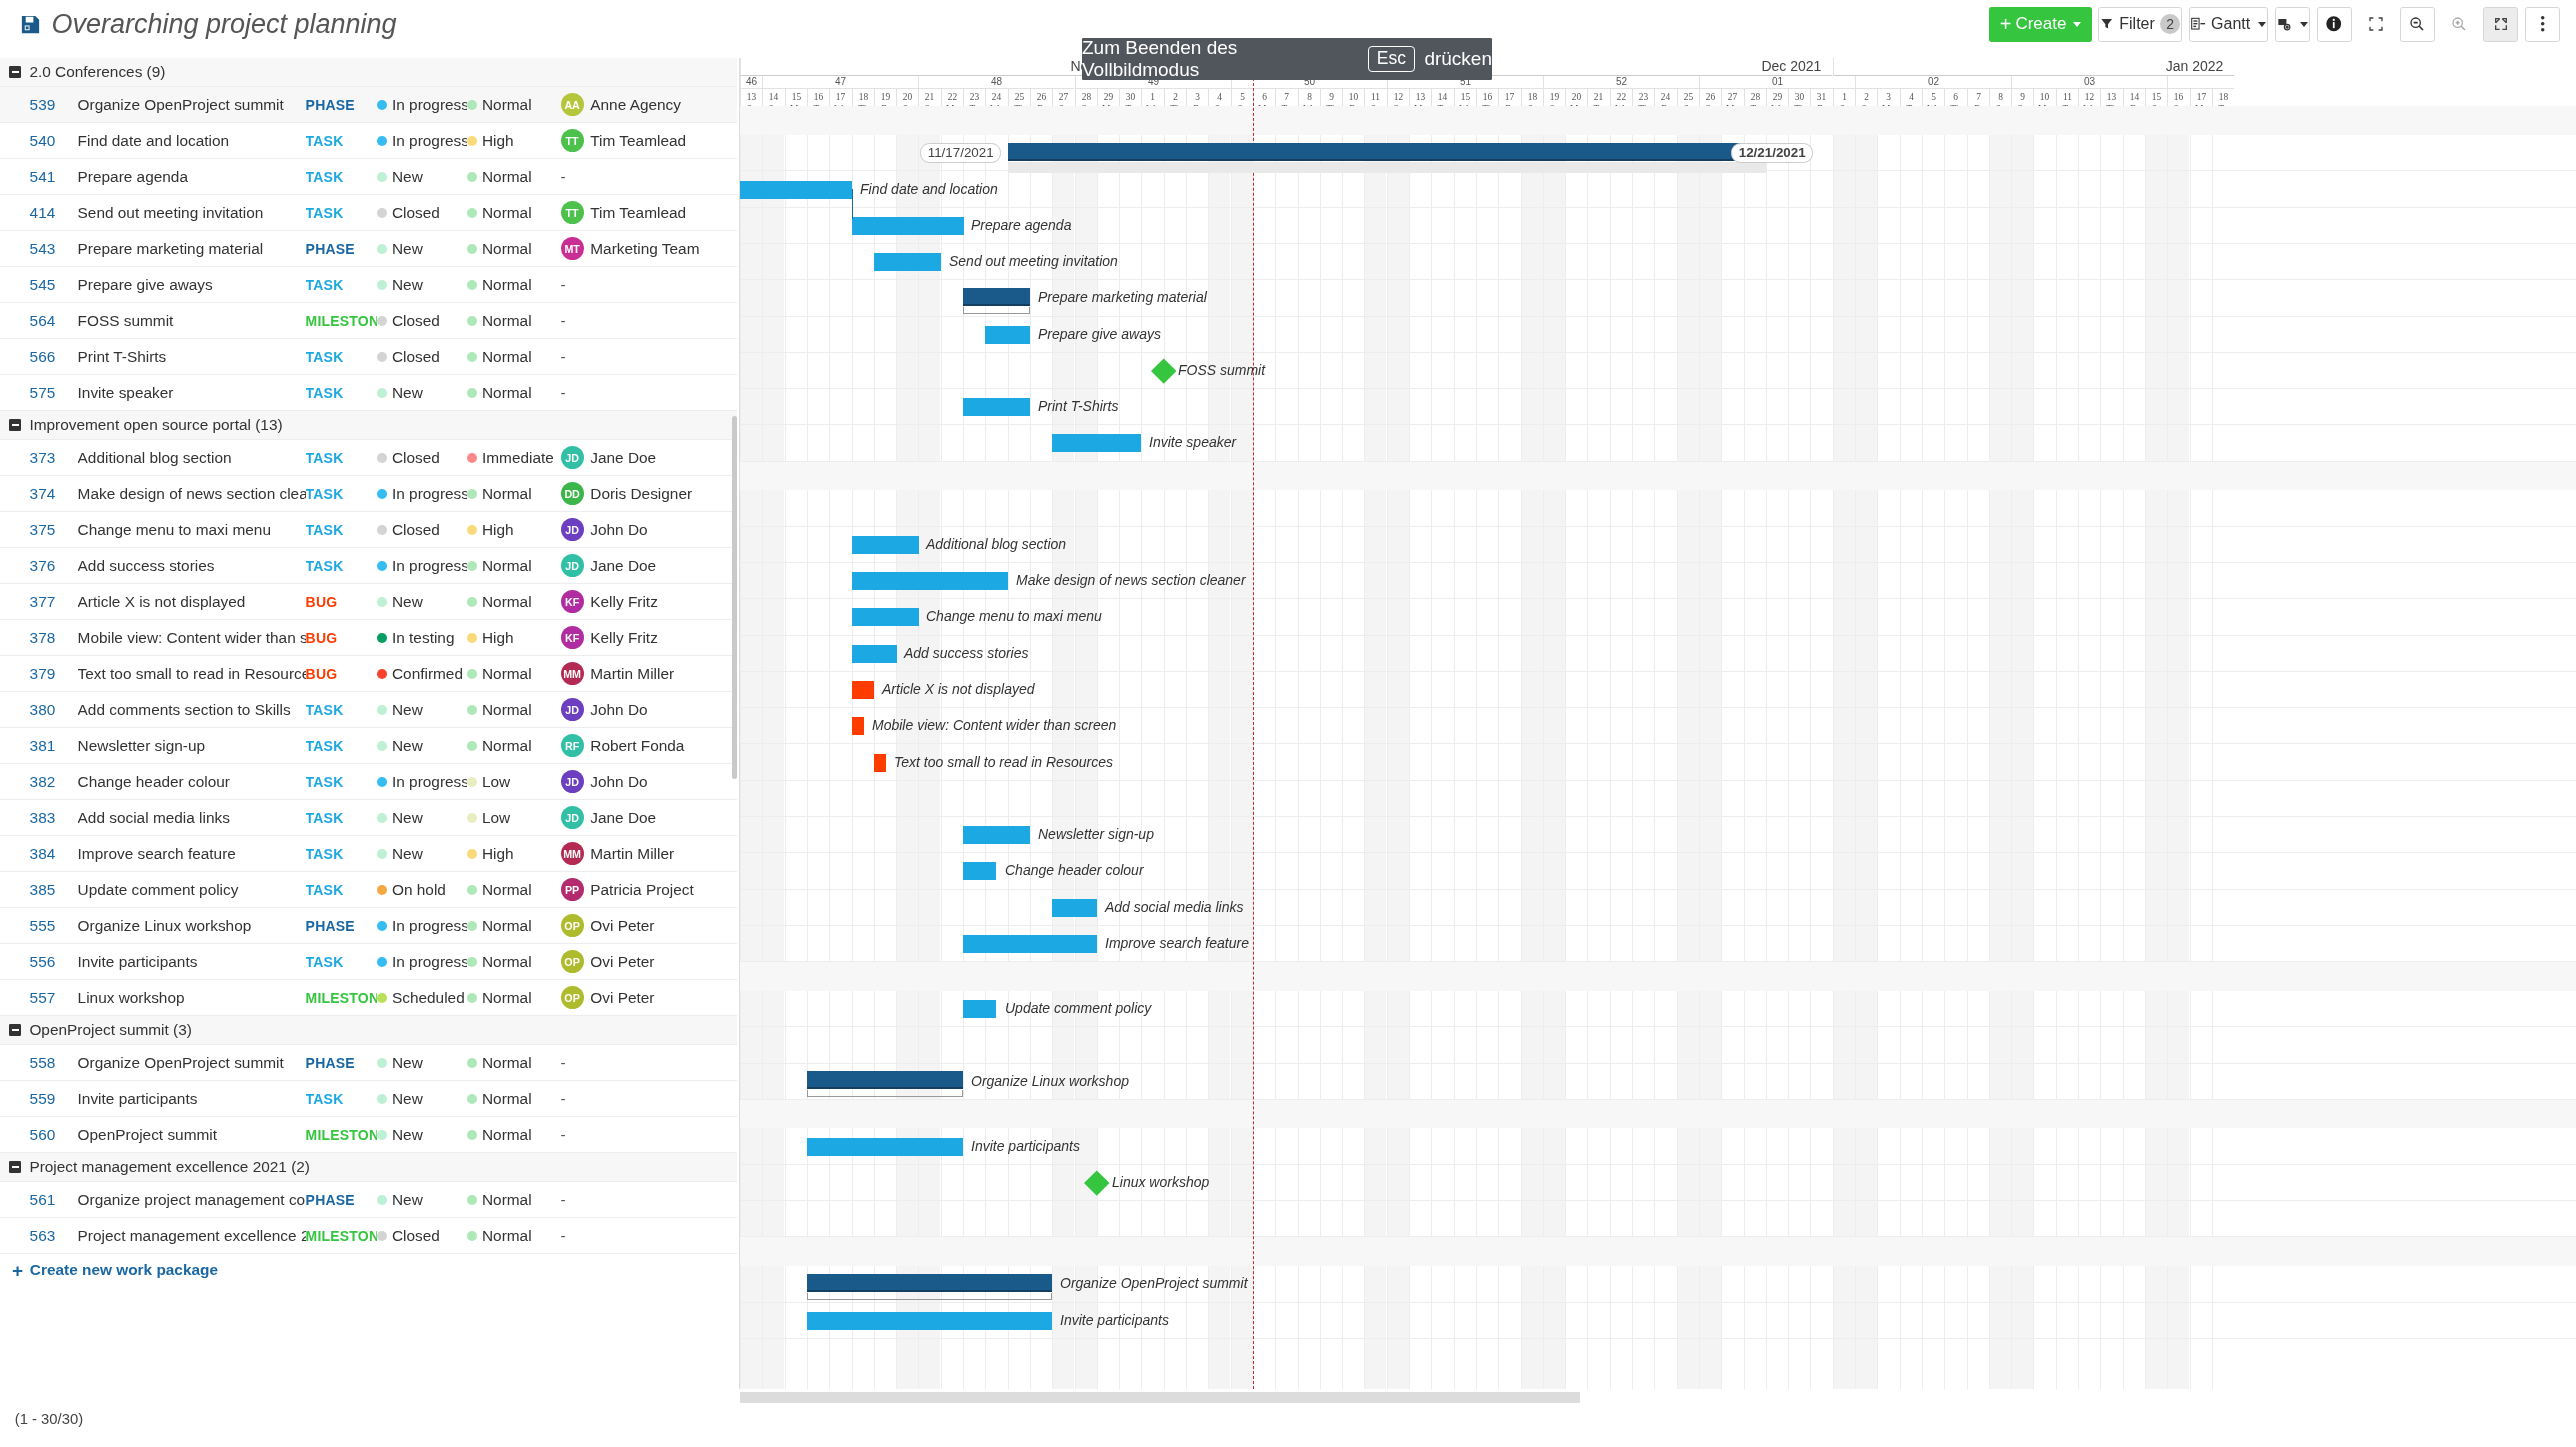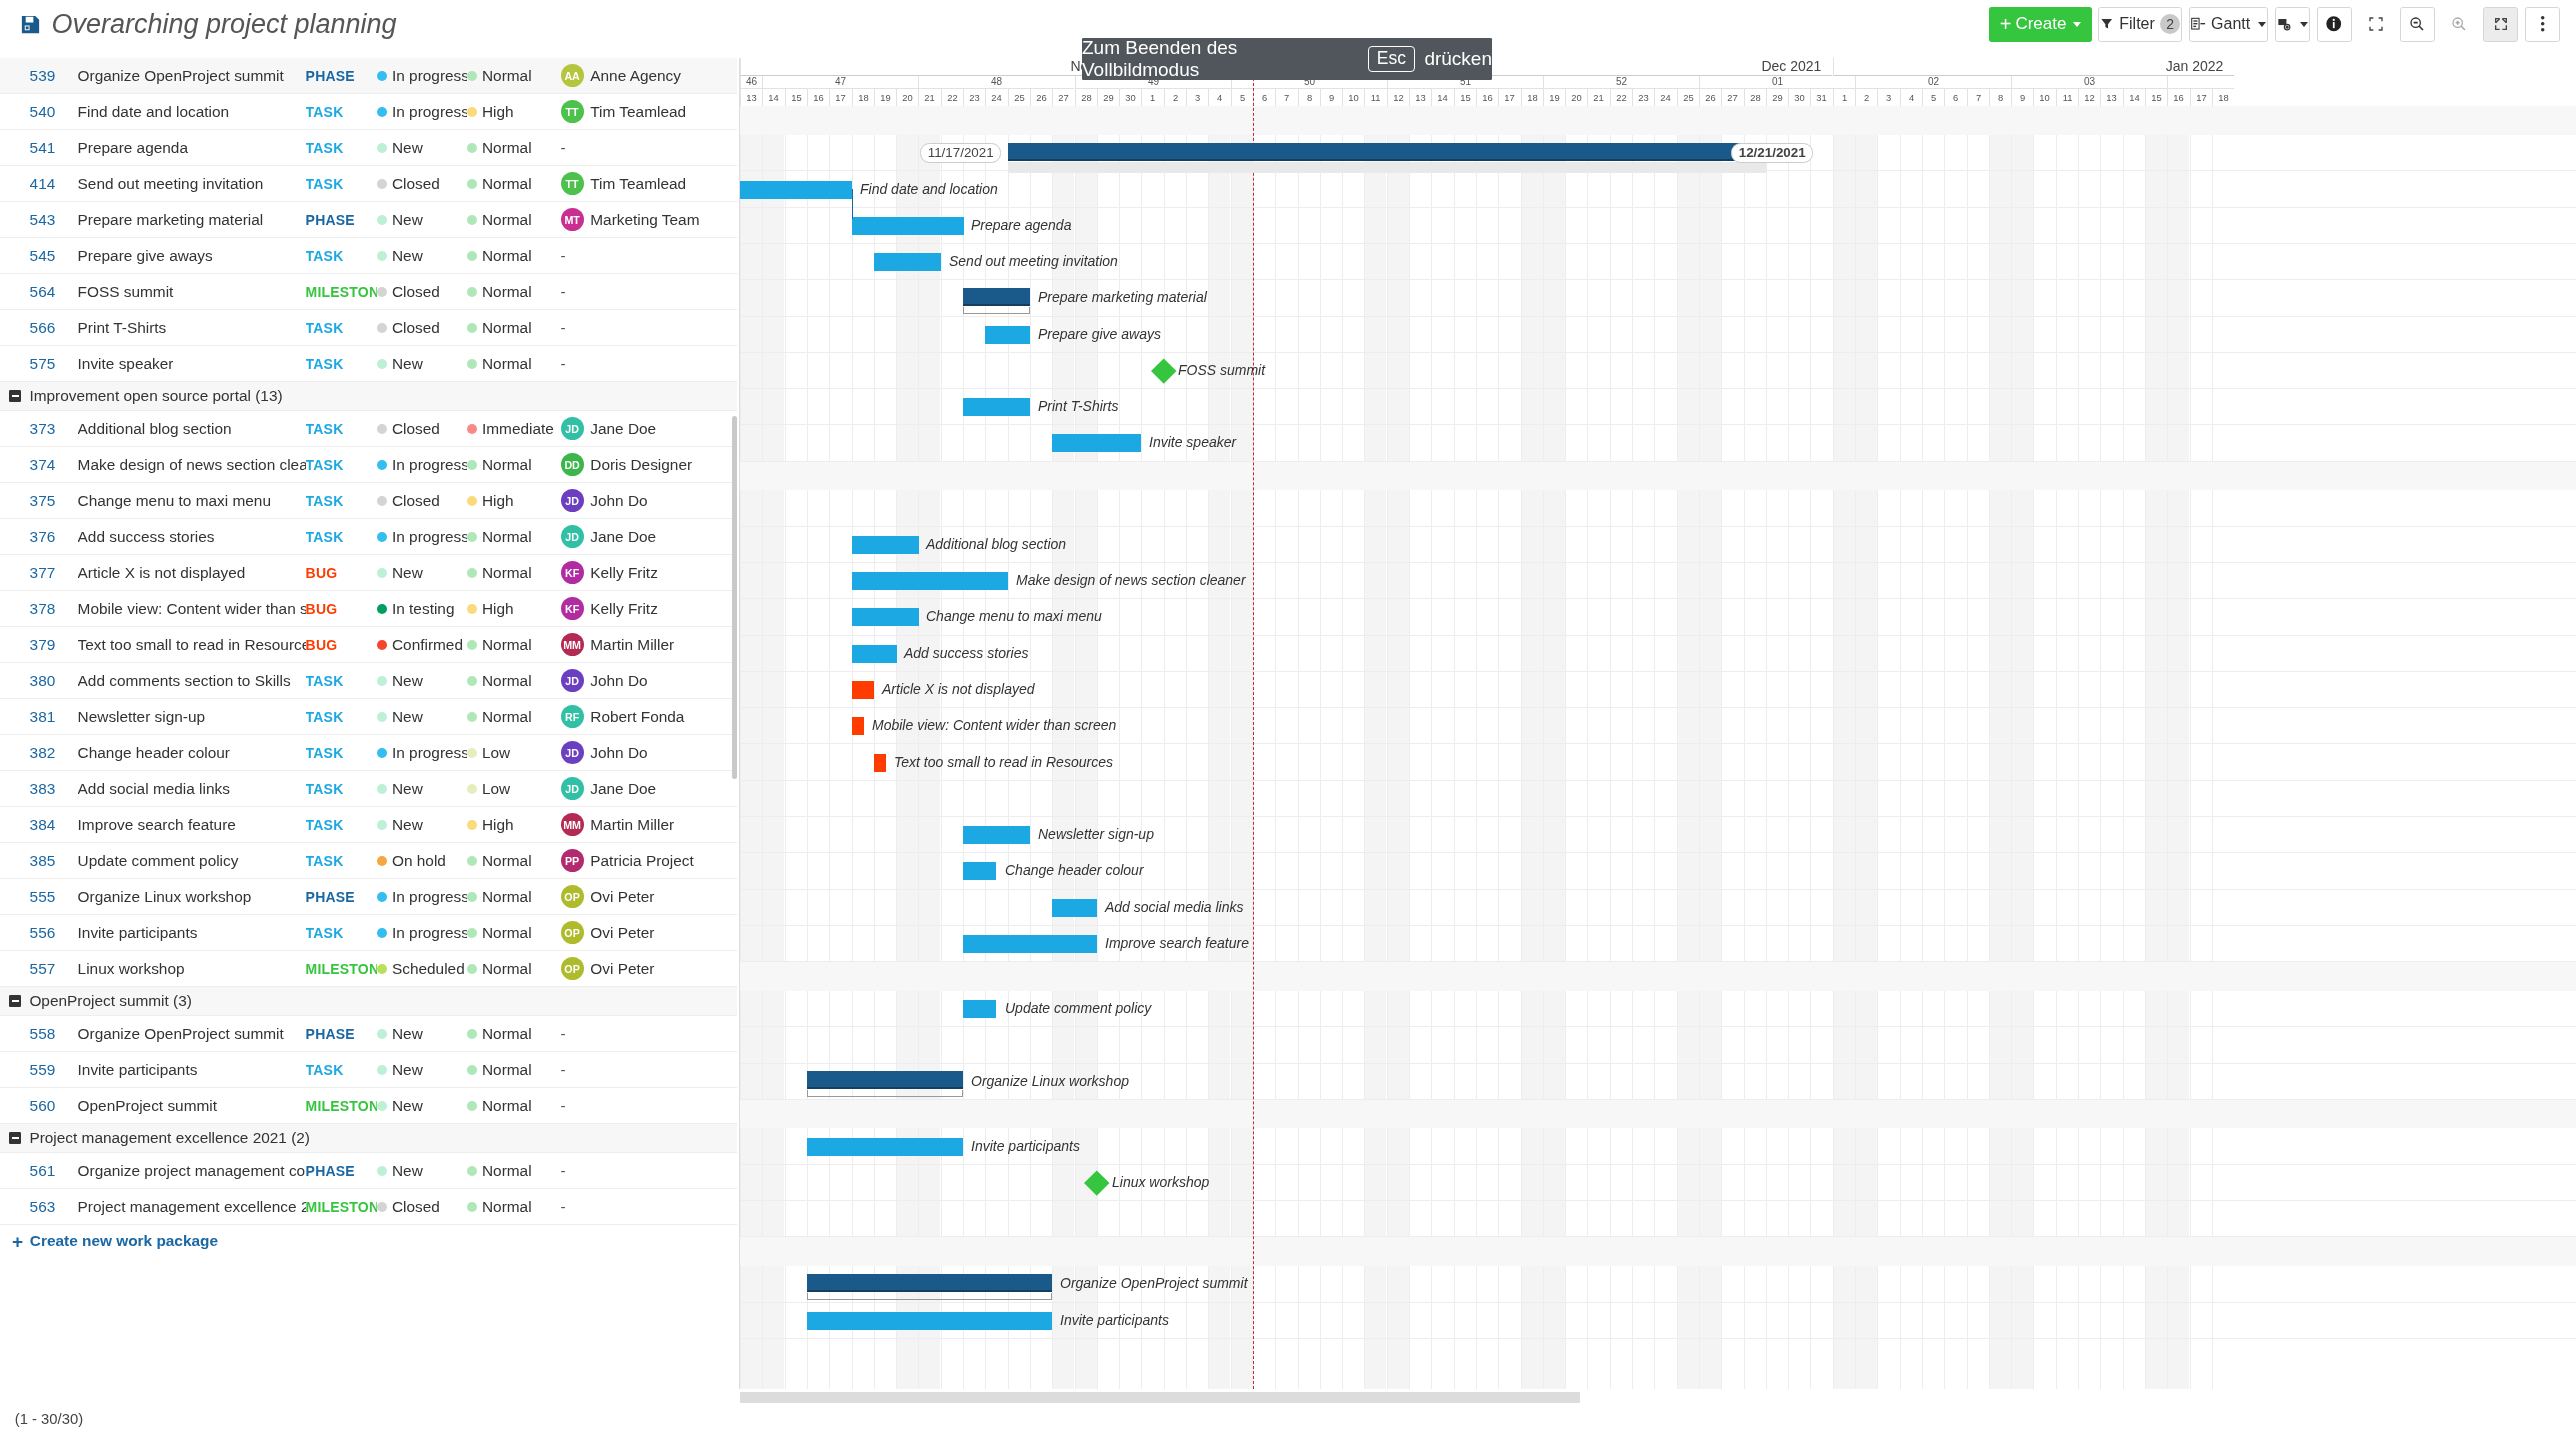--- a/index.html
+++ b/index.html
@@ -117,21 +117,21 @@
   }
 
   
   #gantt{
     position:absolute; left:739px; top:58px; width:1837px; height:1331px;
     background:#fff; border-left:0.7px solid #ddd; overflow:hidden;
   }
   #gantt-head{ position:absolute; left:0; top:0; width:1837px; height:48px; }
   .mrow{ position:absolute; left:0; top:0; height:17.5px; width:1837px; }
   .wrow{ position:absolute; left:0; top:17.5px; height:13.4px; width:1837px; }
-  .drow{ position:absolute; left:0; top:31px; height:31px; width:1837px; }
+  .drow{ position:absolute; left:0; top:31px; height:31px; width:1837px;font-family:Liberation Serif, serif; }
   .mcell,.wcell,.dcell{
     position:absolute; top:0; height:100%;
     border-left:0.7px solid #e2e2e2; color:#555;
     display:flex; align-items:center; justify-content:center;
   }
   .mcell{ font-size:14px; color:#444; justify-content:flex-end; padding-right:10.7px; border-bottom:0.7px solid #ccc;}
   .wcell{ font-size:10px; border-bottom:0.7px solid #e2e2e2;}
   .dcell{ font-size:9.4px; flex-direction:column; justify-content:center; line-height:1.25; border-bottom:0.7px solid #ccc;}
 
   #gantt-body{ position:absolute; left:0; top:48px; width:1596px; height:1283px; }
@@ -269,20 +269,26 @@
         <circle cx="4" cy="4" r="2.6" fill="#333"></circle>
           <circle cx="4" cy="13" r="2.6" fill="#333"></circle>
           <circle cx="4" cy="22" r="2.6" fill="#333"></circle>
       </svg>
     </button>
   </div>
 </div>
 
 <div id="leftpane">
   <div id="tbl-body">
+      <div class="grp-row">
+        <span class="grp-toggle">
+          <i></i>
+        </span>
+        <span>2.0 Conferences (9)</span>
+      </div>
       <div class="wp-row highlight">
         <div class="cell c-sort"></div>
         <div class="cell c-id">539</div>
         <div class="cell c-subj">Organize OpenProject summit</div>
         <div class="cell c-type t-PHASE">PHASE</div>
         <div class="cell c-status">
           <span class="dot" style="background:#35bdf0"></span>
           <span>In progress</span>
         </div>
         <div class="cell c-prio">

